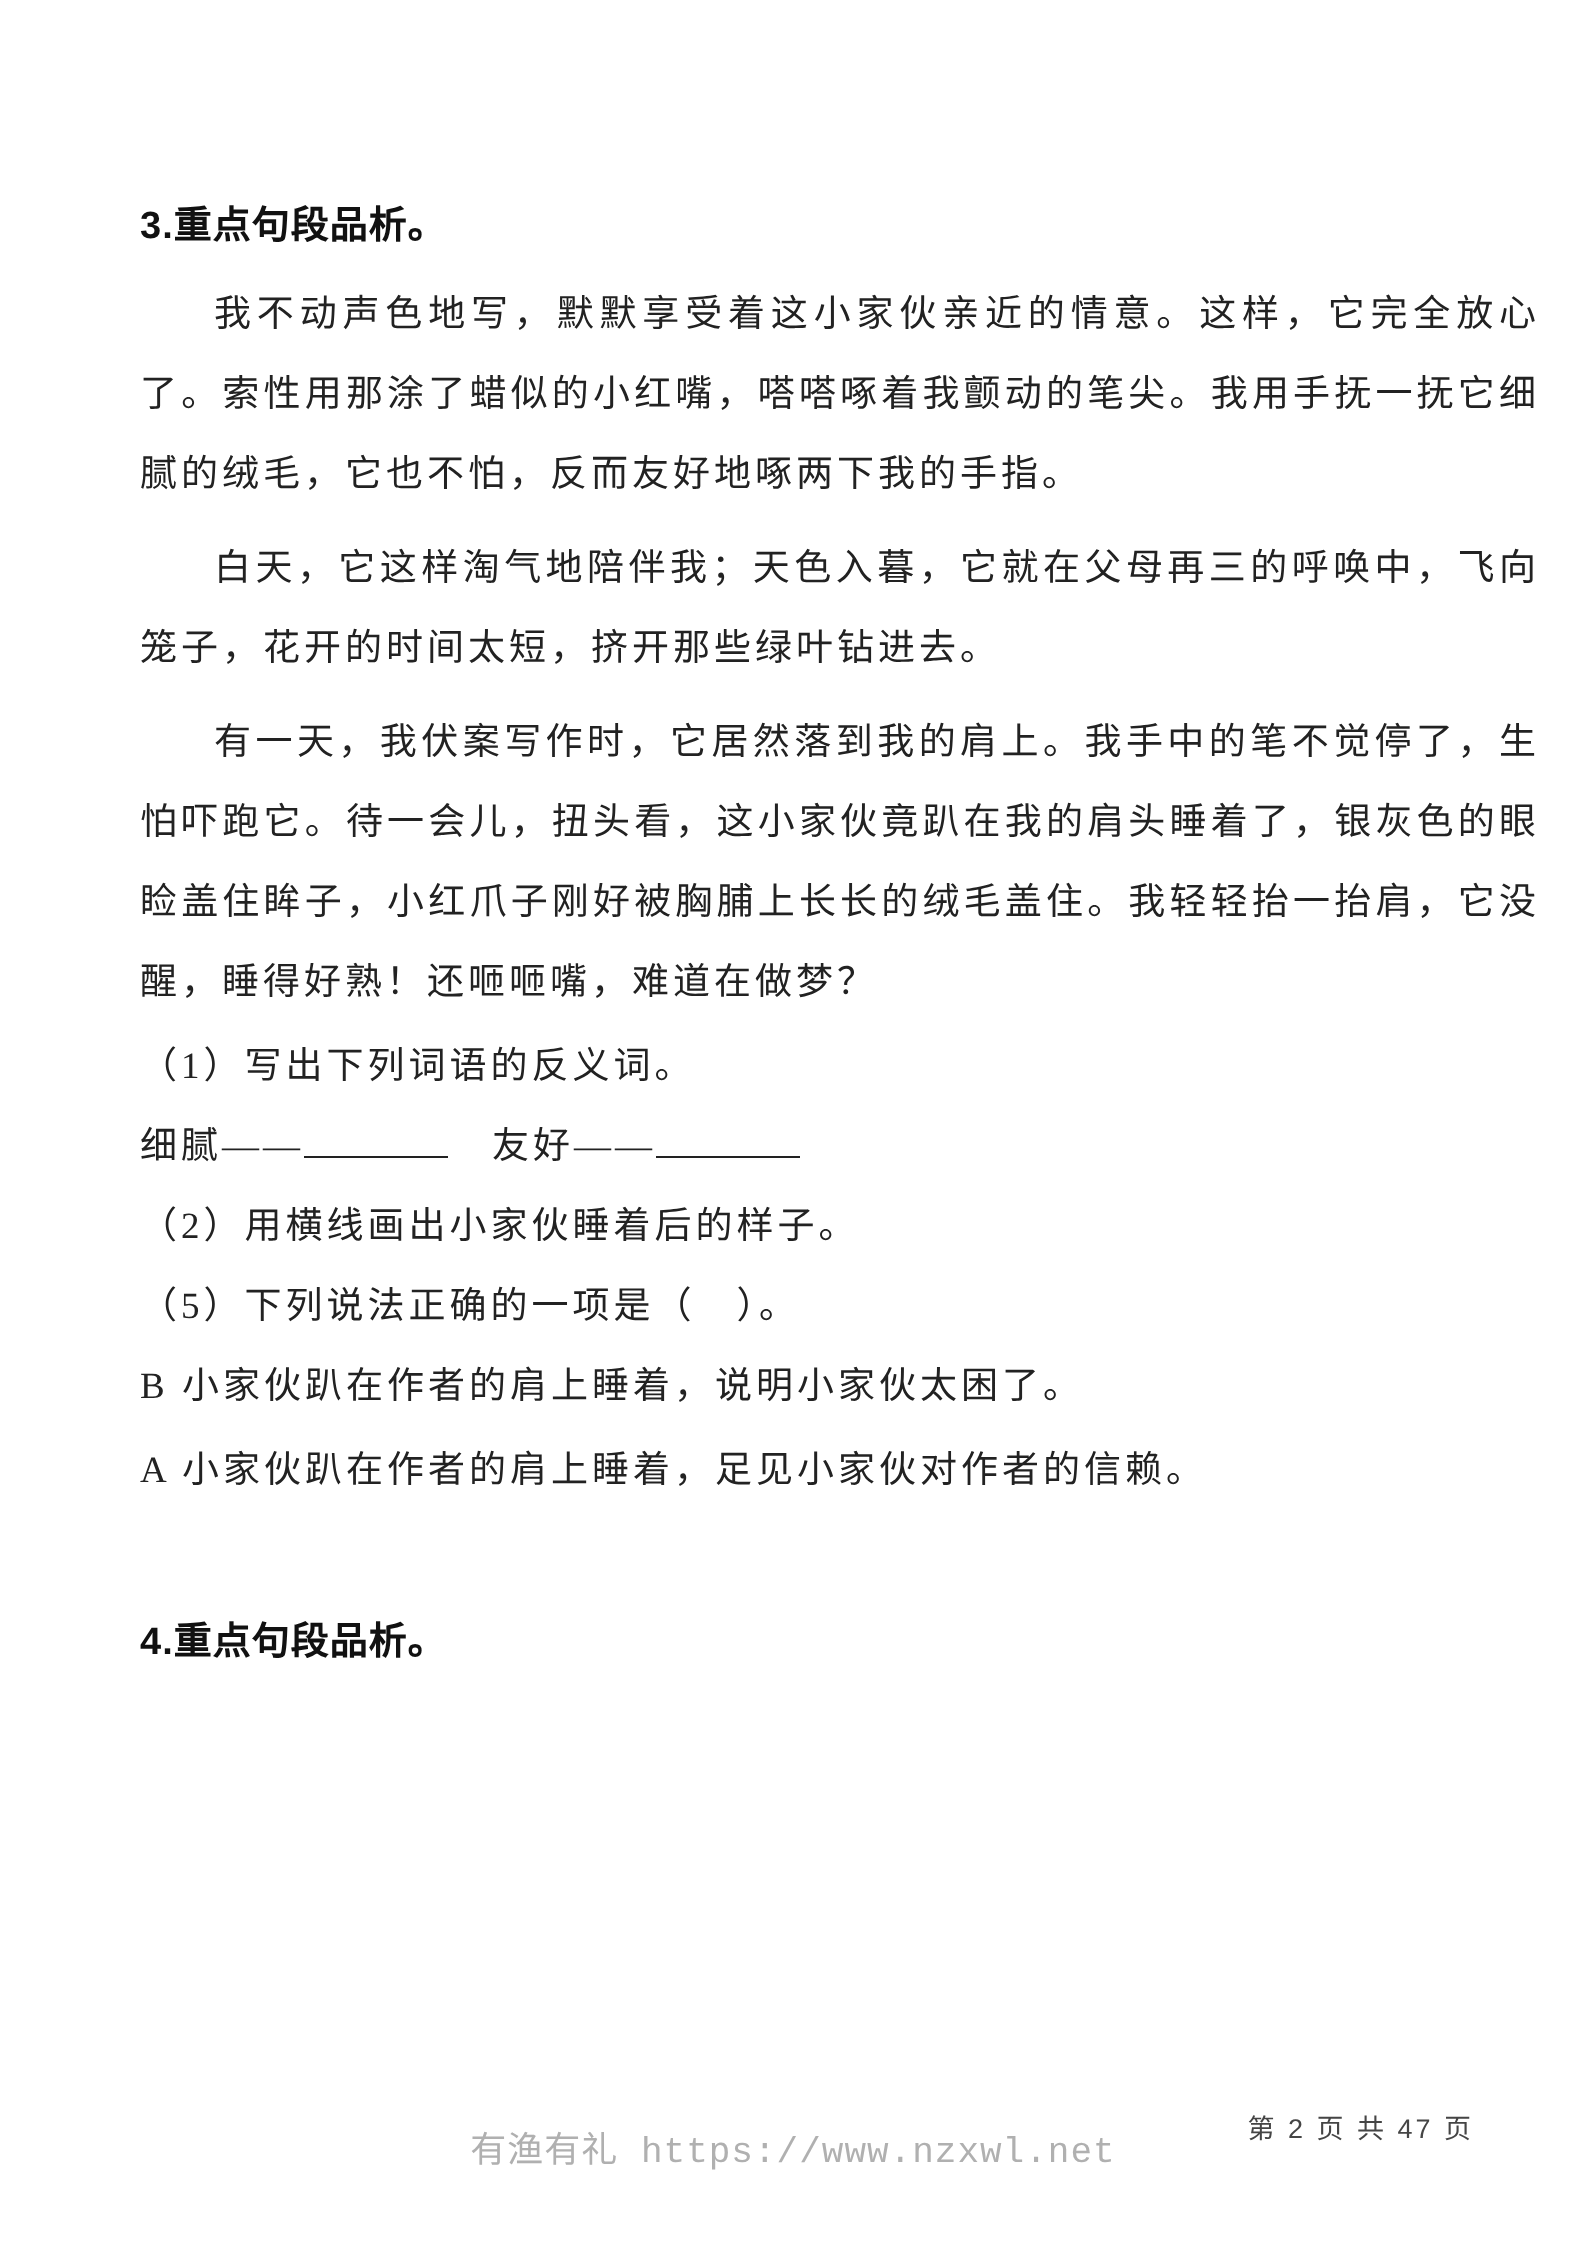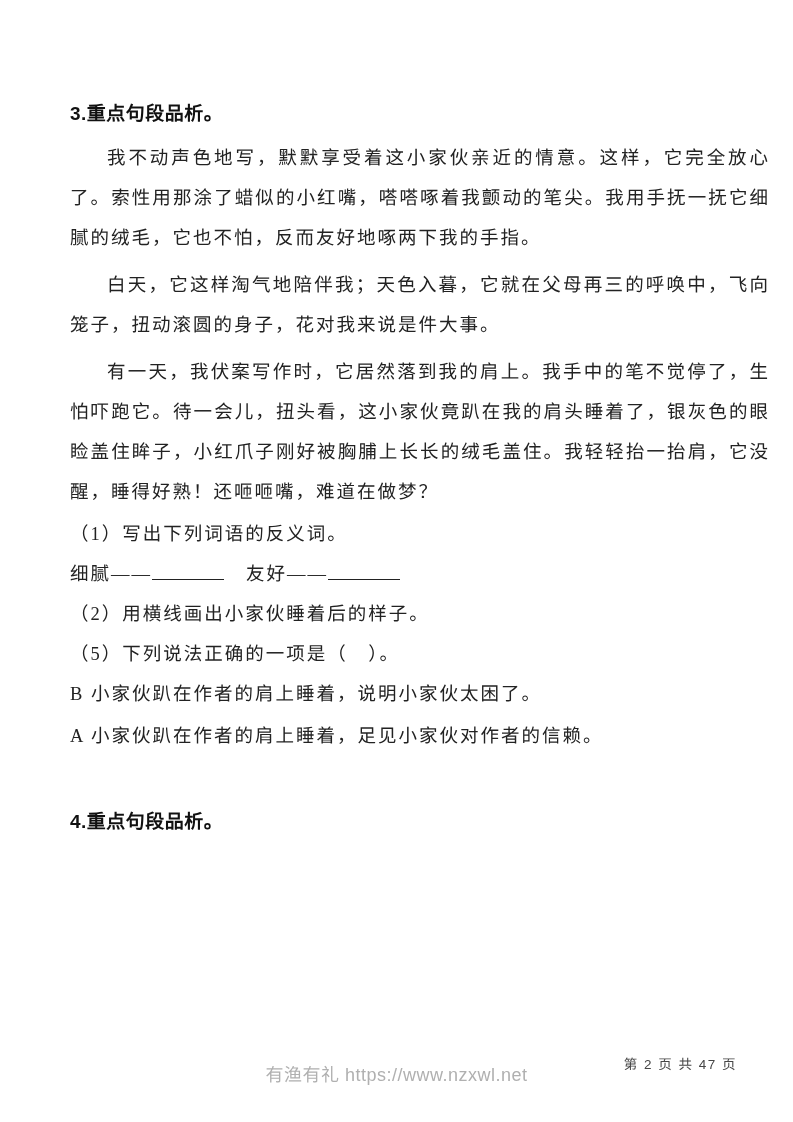--- a/index.html
+++ b/index.html
@@ -59,21 +59,21 @@
     height:1em;
     border-bottom:1.6px solid var(--text,#222222);
     vertical-align:baseline;
   }
   .footer-watermark-wrap{
     position:absolute;
     left:0;right:0;top:1060px;
     text-align:center;
   }
   .footer-watermark{
-    font-family:Liberation Sans, sans-serif;
+    font-family:Liberation Mono, monospace;
     font-size:18px;
     letter-spacing:0.5px;
     color:var(--watermark,#b0b0b0);
     text-decoration:none;
   }
   .page-info{
     position:absolute;
     right:56px;top:1053px;
     font-family:Liberation Sans, sans-serif;
     font-size:13.5px;
@@ -85,21 +85,21 @@
 <body>
 
 <div class="page">
   <main class="content">
 
     <section>
       <h2 class="heading">3.重点句段品析。</h2>
 
       <p class="para first">我不动声色地写，默默享受着这小家伙亲近的情意。这样，它完全放心了。索性用那涂了蜡似的小红嘴，嗒嗒啄着我颤动的笔尖。我用手抚一抚它细腻的绒毛，它也不怕，反而友好地啄两下我的手指。</p>
 
-      <p class="para">白天，它这样淘气地陪伴我；天色入暮，它就在父母再三的呼唤中，飞向笼子，扭动滚圆的身子，花对我来说是件大事。</p>
+      <p class="para">白天，它这样淘气地陪伴我；天色入暮，它就在父母再三的呼唤中，飞向笼子，花开的时间太短，挤开那些绿叶钻进去。</p>
 
       <p class="para">有一天，我伏案写作时，它居然落到我的肩上。我手中的笔不觉停了，生怕吓跑它。待一会儿，扭头看，这小家伙竟趴在我的肩头睡着了，银灰色的眼睑盖住眸子，小红爪子刚好被胸脯上长长的绒毛盖住。我轻轻抬一抬肩，它没醒，睡得好熟！还咂咂嘴，难道在做梦？</p>
 
       <p class="qline q1">（1）写出下列词语的反义词。</p>
 
       <div class="blank-row">
         <span class="blank-pair"><span>细腻——</span><span class="answer-blank"></span></span><span class="blank-pair"><span>友好——</span><span class="answer-blank"></span></span>
       </div>
 
       <p class="qline">（2）用横线画出小家伙睡着后的样子。</p>

